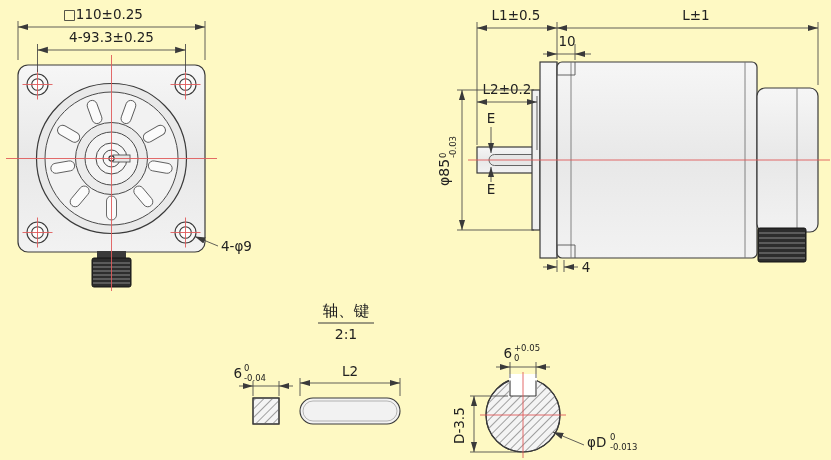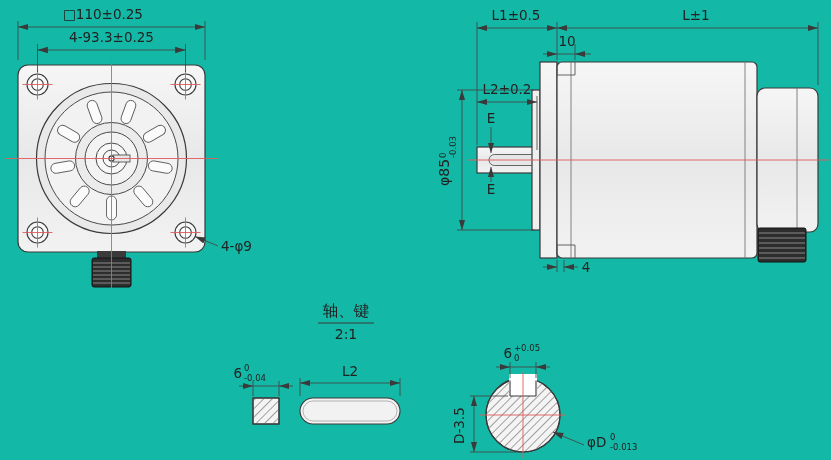--- a/index.html
+++ b/index.html
@@ -1,17 +1,17 @@
 <!DOCTYPE html>
 <html><head>
 <meta charset="utf-8">
 <style>
   html,body { margin:0; padding:0; background:#ffffff; }
   .stage {
-    position:relative; width:831px; height:460px; background:#14b8a6;
+    position:relative; width:831px; height:460px; background:#fef9c3;
     font-family:"DejaVu Sans", sans-serif; overflow:hidden;
   }
   svg text { font-family:"DejaVu Sans", sans-serif; font-size:13.5px; fill:#222222; }
   svg text.tol  { font-size:8.5px; }
   svg text.big  { font-size:15.5px; }
   svg text.mid  { font-size:14px; }
   .part   { fill:#efefef; stroke:#3a3a3a; stroke-width:1.2; }
   .partG  { fill:url(#gBody); stroke:#3a3a3a; stroke-width:1.2; }
   .circA  { fill:#e9e9e9; stroke:#3a3a3a; stroke-width:1.2; }
   .circB  { fill:#f2f2f2; stroke:#4a4a4a; stroke-width:1; }

